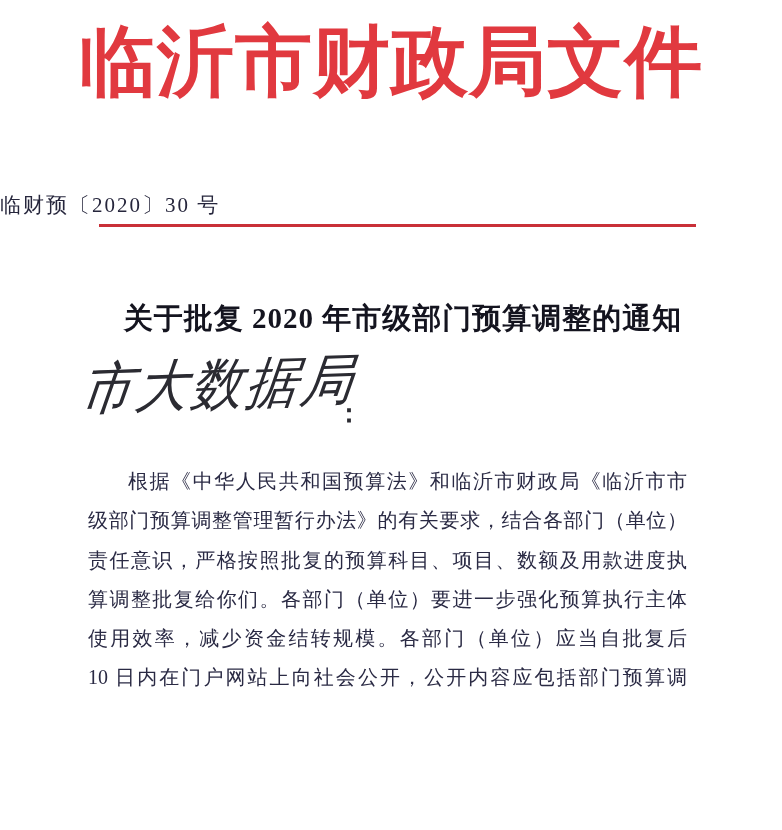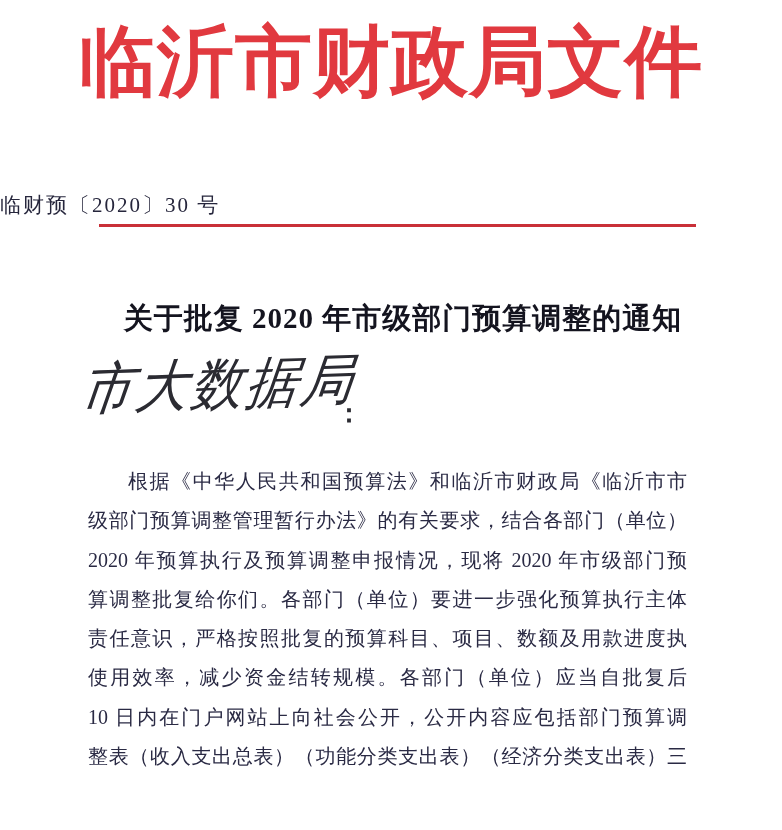--- a/index.html
+++ b/index.html
@@ -118,21 +118,19 @@
 
   <div class="doc-title">关于批复 2020 年市级部门预算调整的通知</div>
 
   <div class="recipient">市大数据局</div>
 
   <div class="recipient-colon">：</div>
 
   <div class="body-block">
     <div class="body-line indent">根据《中华人民共和国预算法》和临沂市财政局《临沂市市</div>
     <div class="body-line">级部门预算调整管理暂行办法》的有关要求，结合各部门（单位）</div>
-    <div class="body-line">2020 年预算执行及预算调整申报情况，现将 2020 年市级部门预</div>
+    <div class="body-line">责任意识，严格按照批复的预算科目、项目、数额及用款进度执</div>
     <div class="body-line">算调整批复给你们。各部门（单位）要进一步强化预算执行主体</div>
-    <div class="body-line">责任意识，严格按照批复的预算科目、项目、数额及用款进度执</div>
     <div class="body-line">使用效率，减少资金结转规模。各部门（单位）应当自批复后</div>
     <div class="body-line">10 日内在门户网站上向社会公开，公开内容应包括部门预算调</div>
-    <div class="body-line">整表（收入支出总表）（功能分类支出表）（经济分类支出表）三</div>
   </div>
 
 </div>
 
 </body></html>

